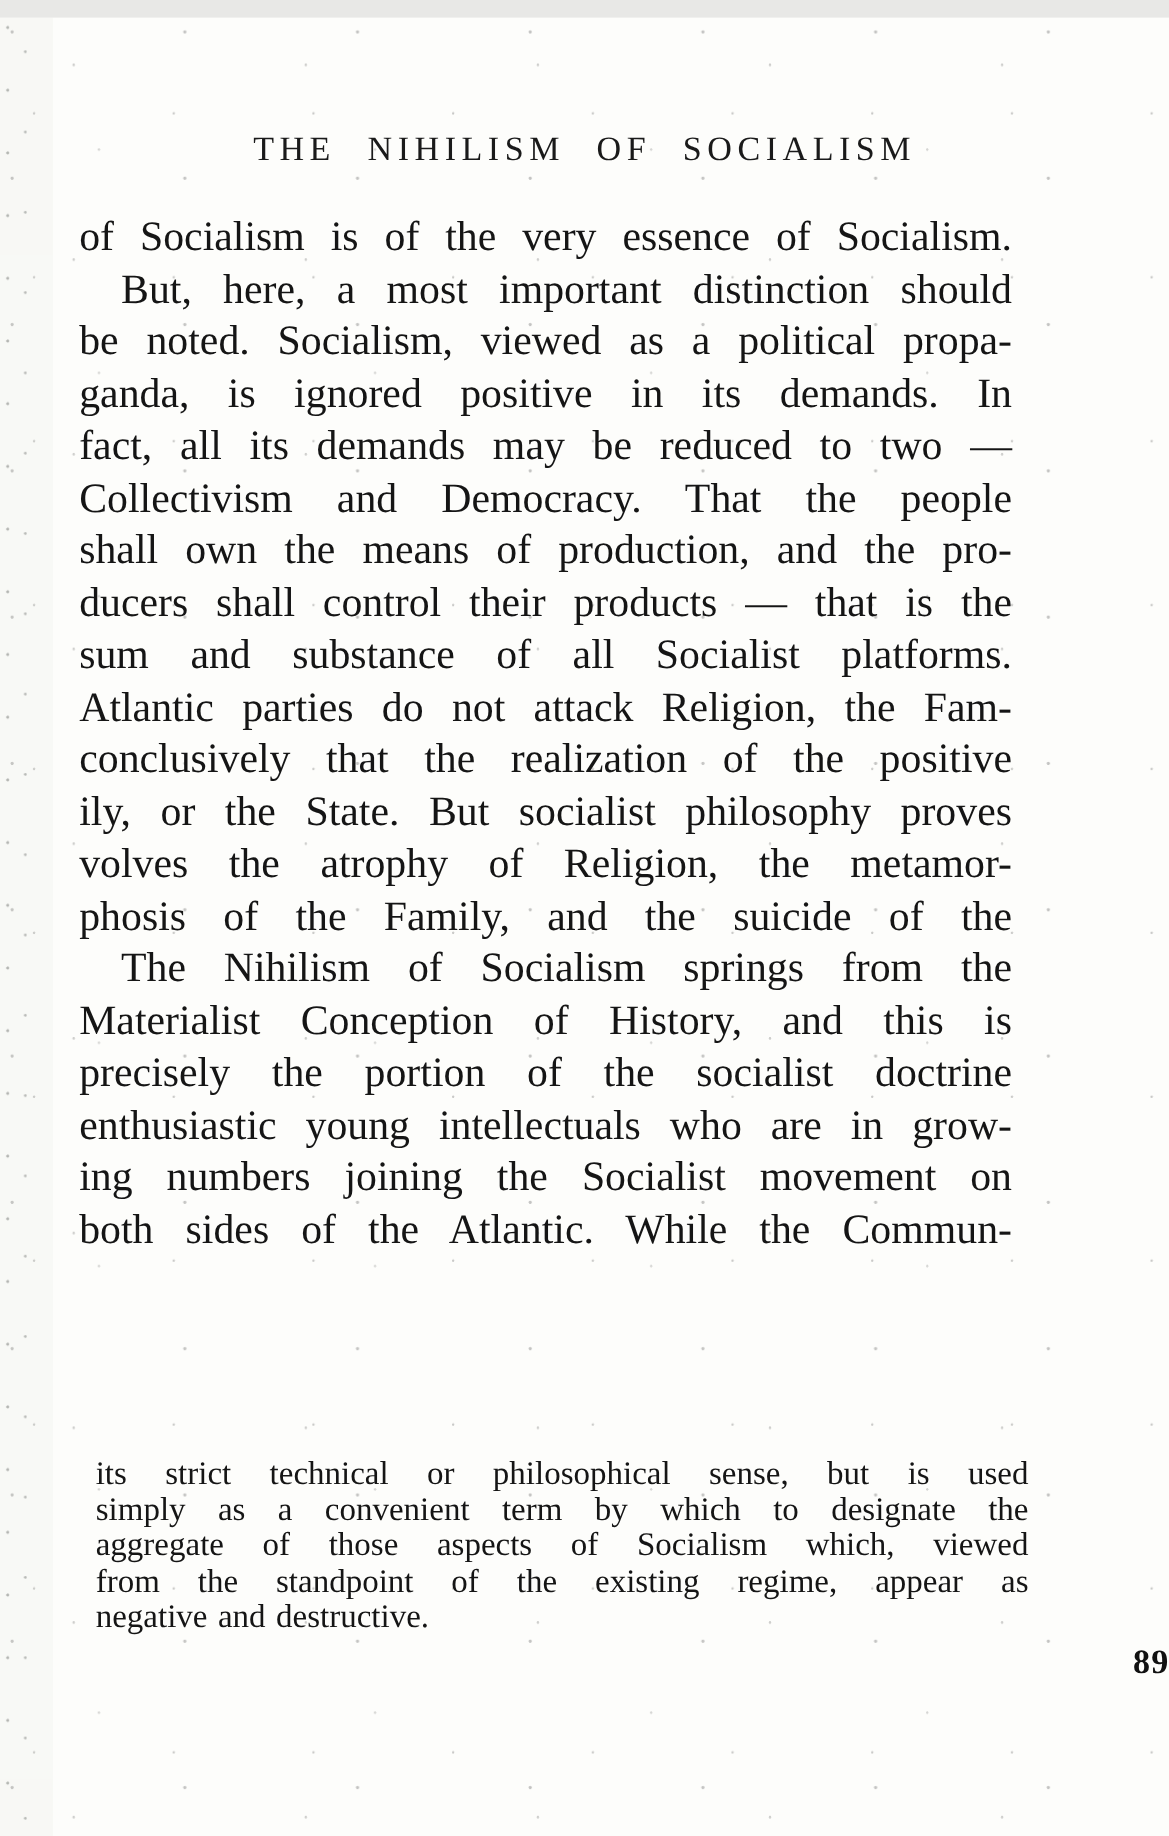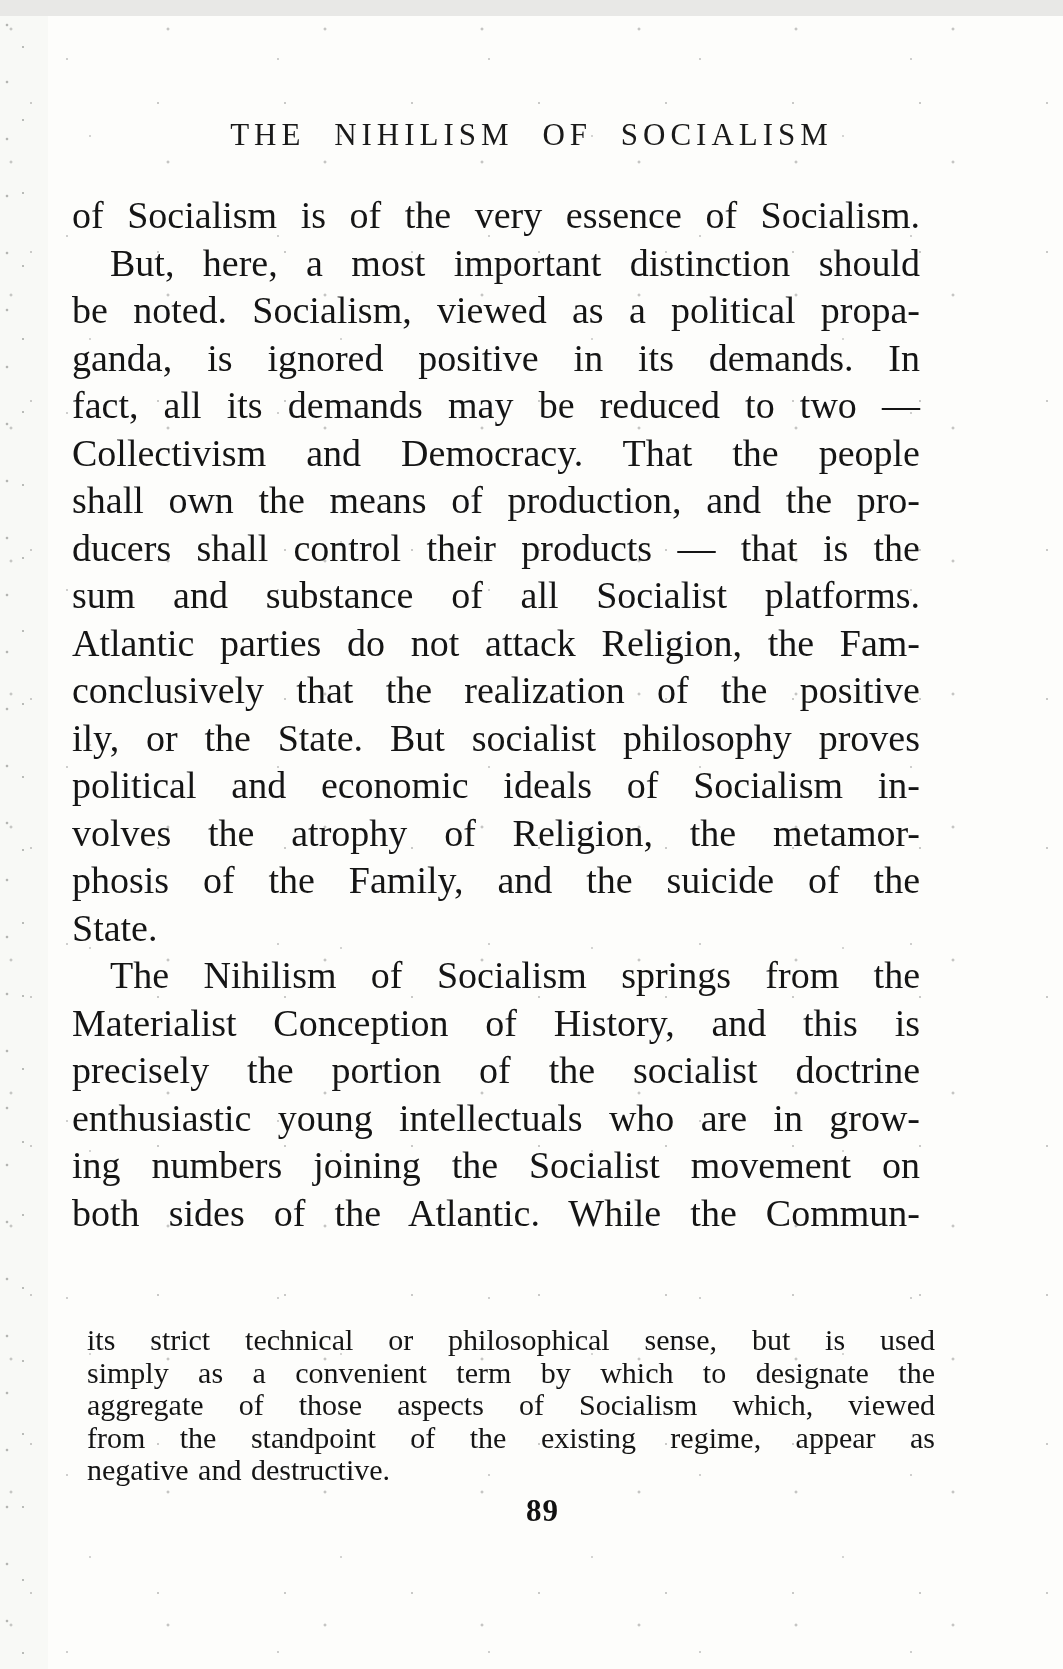--- a/index.html
+++ b/index.html
@@ -82,21 +82,21 @@
     text-align: justify;
     text-align-last: justify;
     word-spacing: 2px;
   }
   .footnote .line.para-end { text-align-last: left; }
   .page-number {
     position: absolute;
     top: 1477px;
     left: 0;
     width: 100%;
-    text-align: center;
+    text-align: right;
     font-size: 31px;
     font-weight: bold;
     letter-spacing: 1px;
     padding-left: 22px;
     color: #111;
   }
 </style>
 </head>
 <body>
 
@@ -112,24 +112,22 @@
     <div class="line">be noted.  Socialism, viewed as a political propa-</div>
     <div class="line">ganda, is ignored positive in its demands.  In</div>
     <div class="line">fact, all its demands may be reduced to two —</div>
     <div class="line">Collectivism and Democracy.  That the people</div>
     <div class="line">shall own the means of production, and the pro-</div>
     <div class="line">ducers shall control their products — that is the</div>
     <div class="line">sum and substance of all Socialist platforms.</div>
     <div class="line">Atlantic parties do not attack Religion, the Fam-</div>
     <div class="line">conclusively that the realization of the positive</div>
     <div class="line">ily, or the State.  But socialist philosophy proves</div>
-    <div class="line">political and economic ideals of Socialism in-</div>
     <div class="line">volves the atrophy of Religion, the metamor-</div>
     <div class="line">phosis of the Family, and the suicide of the</div>
-    <div class="line para-end">State.</div>
     <div class="line indent">The Nihilism of Socialism springs from the</div>
     <div class="line">Materialist Conception of History, and this is</div>
     <div class="line">precisely the portion of the socialist doctrine</div>
     <div class="line">enthusiastic young intellectuals who are in grow-</div>
     <div class="line">ing numbers joining the Socialist movement on</div>
     <div class="line">both sides of the Atlantic.  While the Commun-</div>
   </div>
 
   <div class="footnote">
     <div class="line">its strict technical or philosophical sense, but is used</div>

